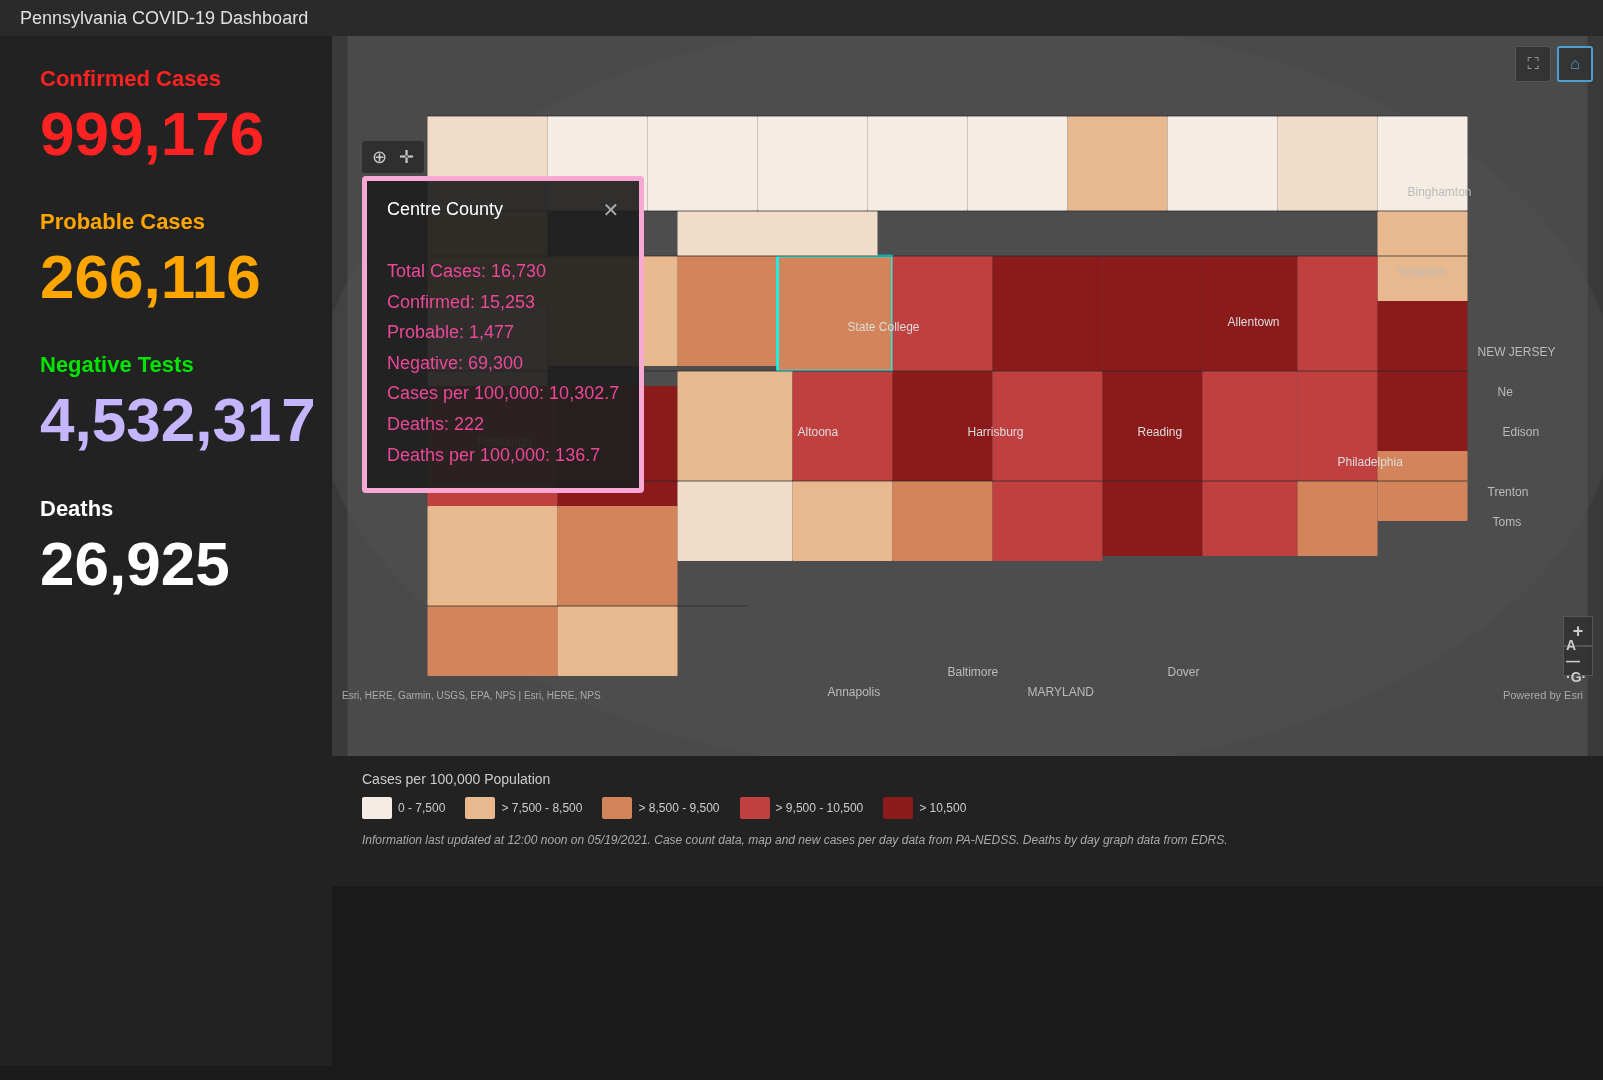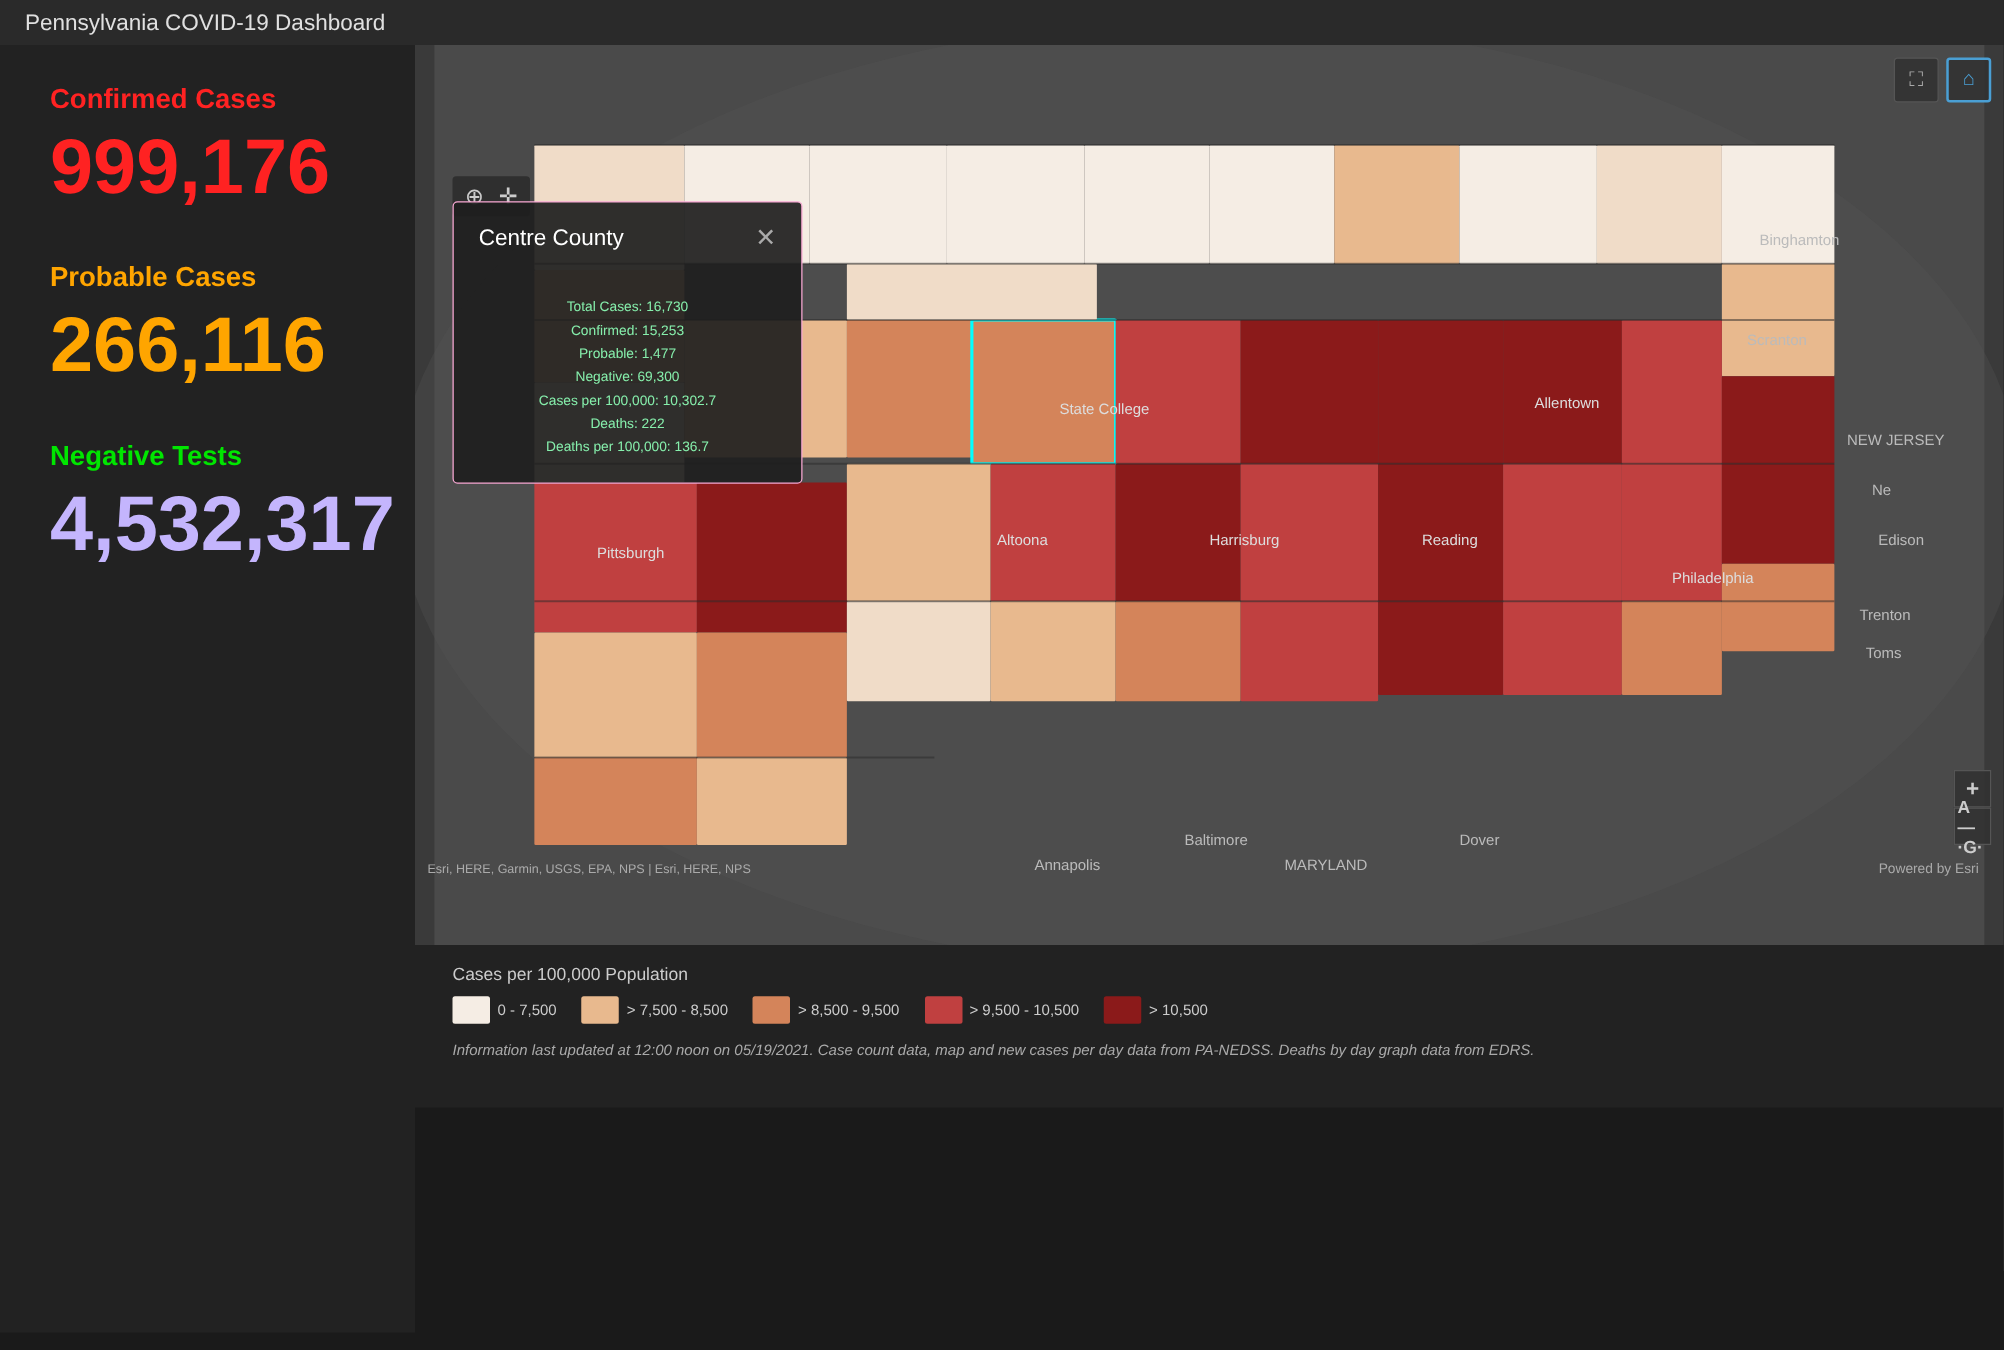--- a/index.html
+++ b/index.html
@@ -143,44 +143,43 @@
       position: absolute;
       bottom: 55px;
       right: 20px;
       font-size: 11px;
       color: #aaa;
     }
 
     
     #tooltip-popup {
       position: absolute;
-      top: 125px;
+      top: 140px;
       left: 30px;
       background: rgba(30,30,30,0.92);
-      border: 1px solid #f9a8d4;
+      border: 5px solid #f9a8d4;
       border-radius: 4px;
       padding: 18px 20px;
       min-width: 280px;
       z-index: 20;
-      text-align: center;
     }
     #tooltip-header {
       display: flex;
       justify-content: space-between;
       align-items: center;
       margin-bottom: 12px;
     }
     #tooltip-title {
       font-size: 18px;
       color: #fff;
       font-weight: 500;
     }
     #tooltip-body {
-      font-size: 11px;
-      color: #86efac;
+      font-size: 18px;
+      color: #ec4899;
       line-height: 1.7;
       margin-top: 36px;
     }
 
     
     #map-toolbar {
       position: absolute;
       top: 105px;
       left: 30px;
       display: flex;
@@ -279,20 +278,24 @@
     <div class="stat-block">
       <div class="stat-label label-probable">Probable Cases</div>
       <div class="stat-value value-probable">266,116</div>
     </div>
 
     <div class="stat-block">
       <div class="stat-label label-negative">Negative Tests</div>
       <div class="stat-value value-negative">4,532,317</div>
     </div>
 
+    <div class="stat-block">
+      <div class="stat-label label-deaths">Deaths</div>
+      <div class="stat-value value-deaths">26,925</div>
+    </div>
   </div>
 
   <div style="flex:1; display:flex; flex-direction:column;">
 
     <div id="map-container">
 
       
       <svg id="pa-map" viewBox="0 0 1240 720" xmlns="http://www.w3.org/2000/svg">
 
         <rect width="1240" height="720" fill="#3a3a3a"></rect>

